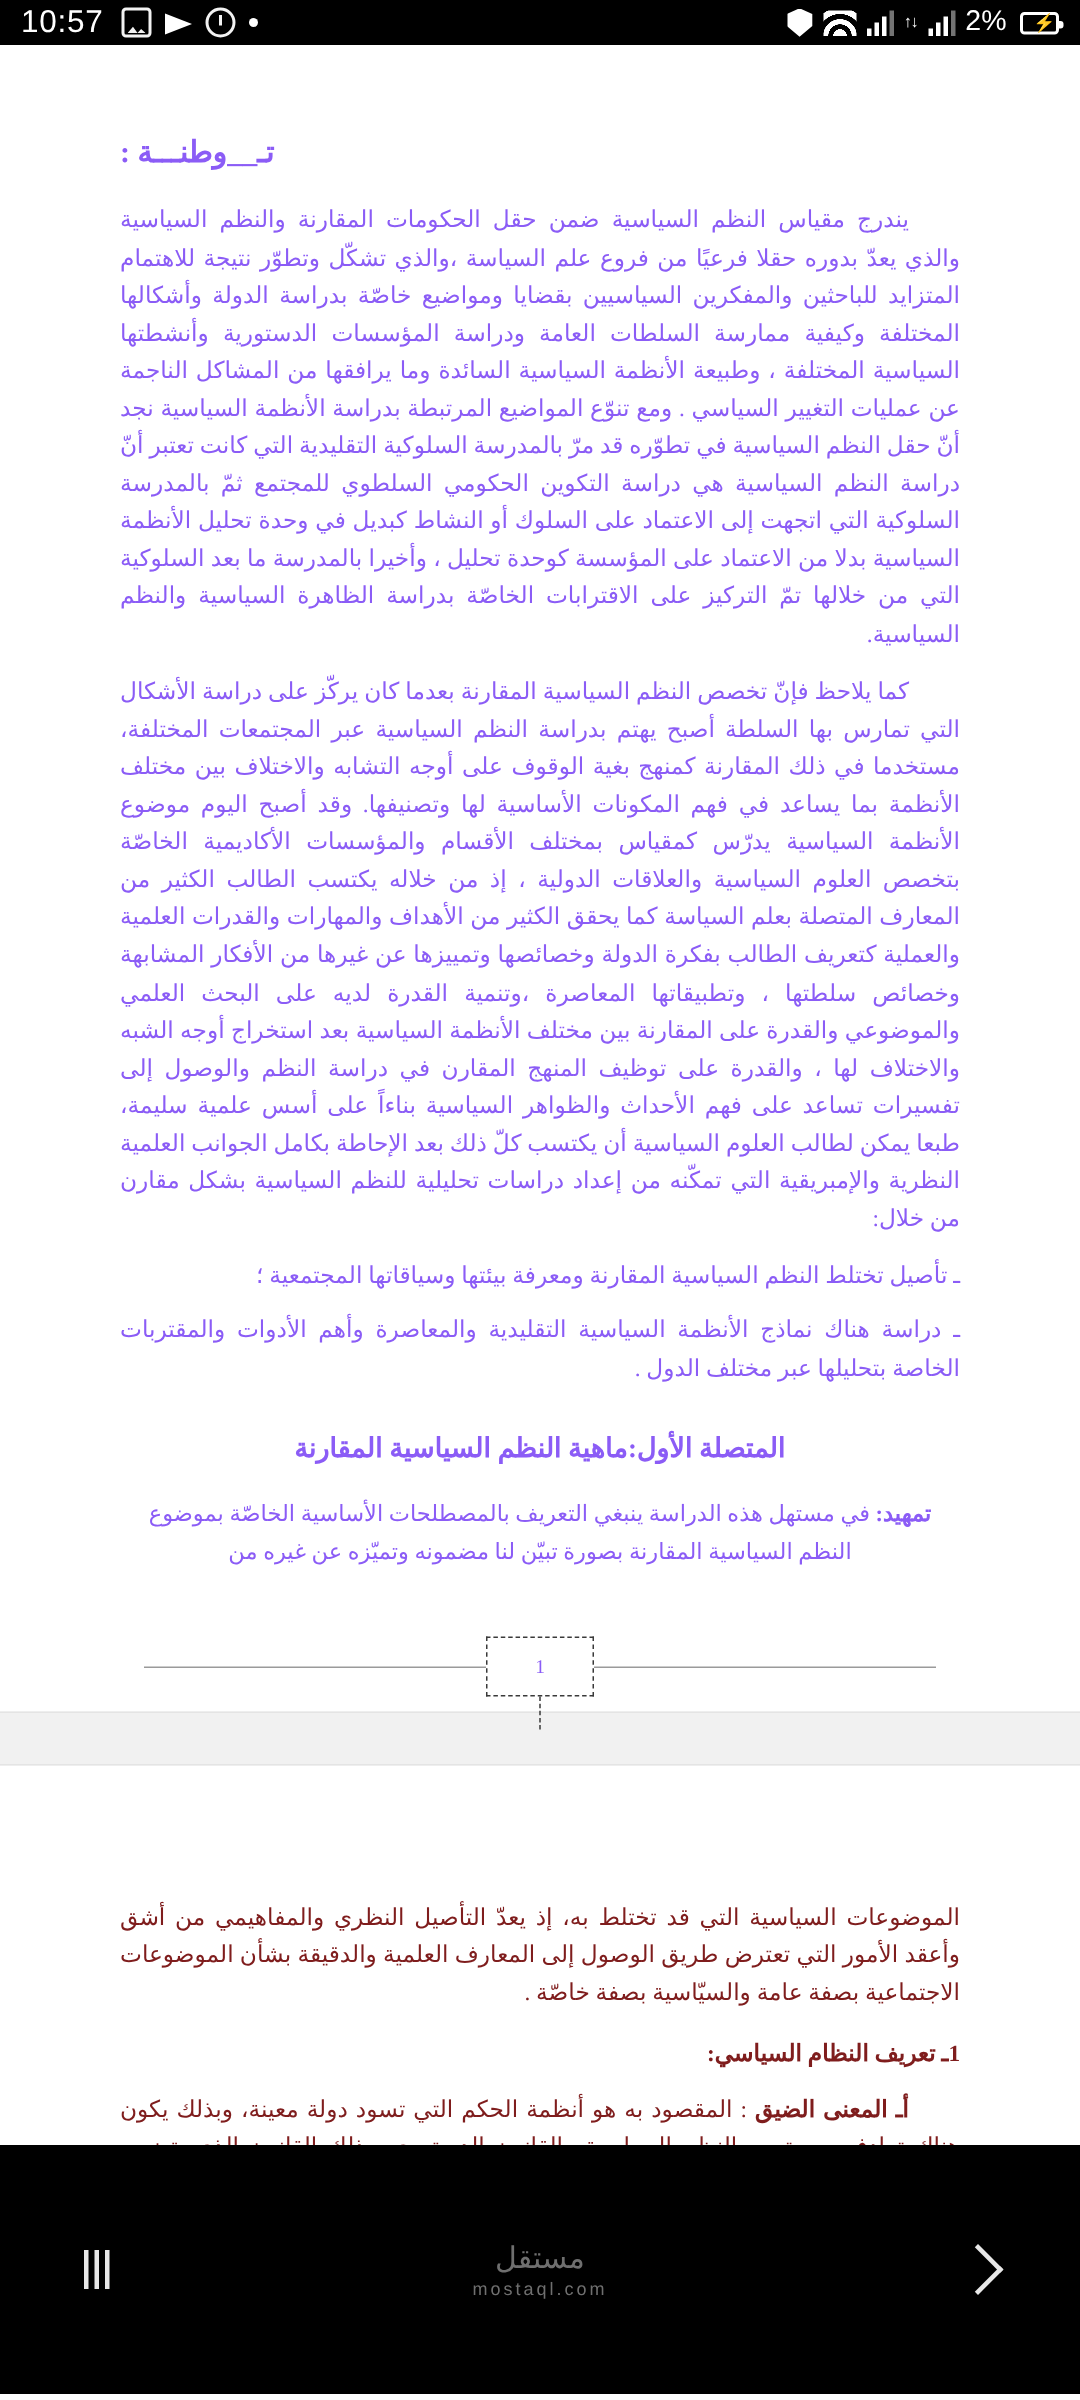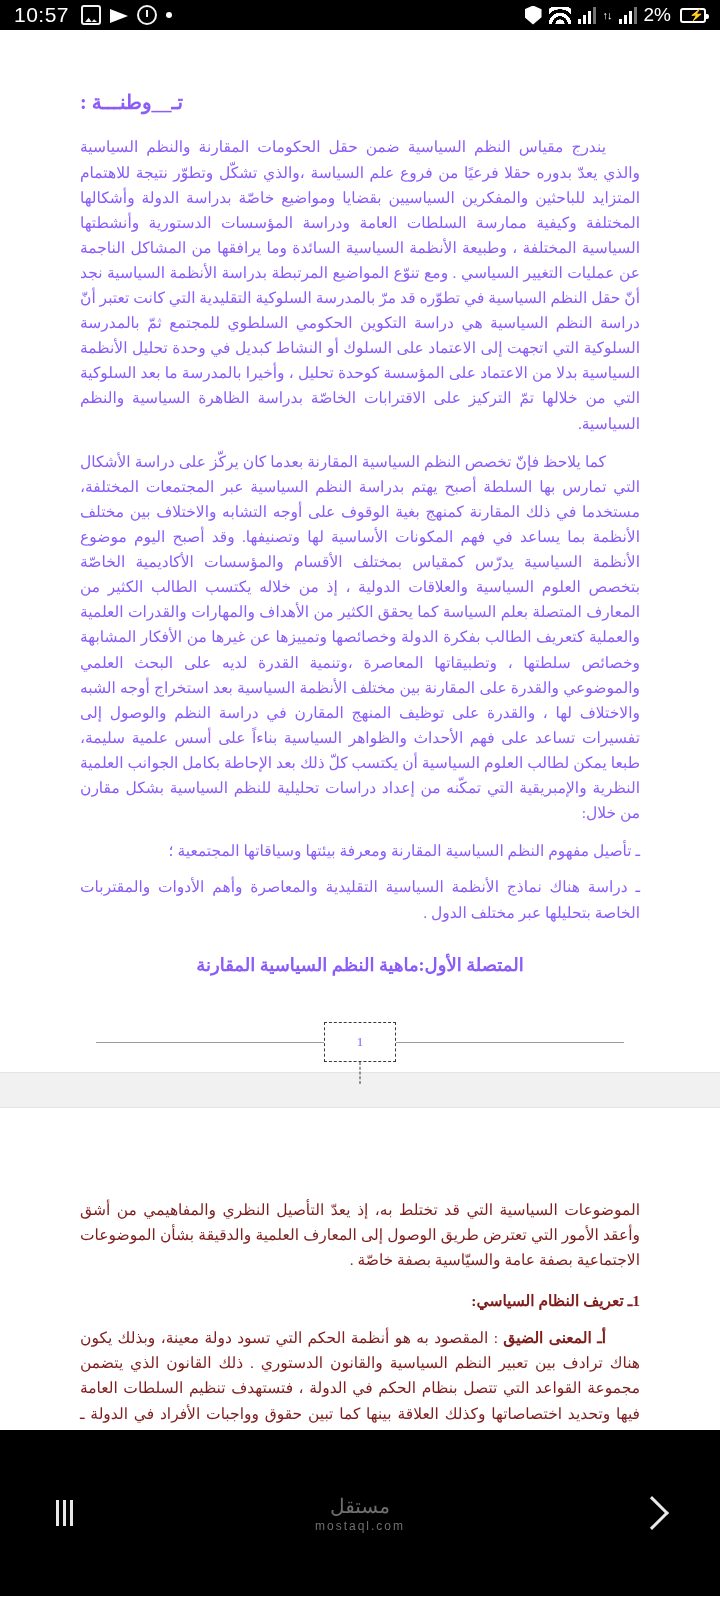--- a/index.html
+++ b/index.html
@@ -232,25 +232,28 @@
 </div>
 
 <div class="page">
 
   <div class="doc">
     <div class="heading-main">تـ__وطنـــة :</div>
 
     <p class="para indent">يندرج مقياس النظم السياسية ضمن حقل الحكومات المقارنة والنظم السياسية والذي يعدّ بدوره حقلا فرعيًا من فروع علم السياسة ،والذي تشكّل وتطوّر نتيجة للاهتمام المتزايد للباحثين والمفكرين السياسيين بقضايا ومواضيع خاصّة بدراسة الدولة وأشكالها المختلفة وكيفية ممارسة السلطات العامة ودراسة المؤسسات الدستورية وأنشطتها السياسية المختلفة ، وطبيعة الأنظمة السياسية السائدة وما يرافقها من المشاكل الناجمة عن عمليات التغيير السياسي . ومع تنوّع المواضيع المرتبطة بدراسة الأنظمة السياسية نجد أنّ حقل النظم السياسية في تطوّره قد مرّ بالمدرسة السلوكية التقليدية التي كانت تعتبر أنّ دراسة النظم السياسية هي دراسة التكوين الحكومي السلطوي للمجتمع ثمّ بالمدرسة السلوكية التي اتجهت إلى الاعتماد على السلوك أو النشاط كبديل في وحدة تحليل الأنظمة السياسية بدلا من الاعتماد على المؤسسة كوحدة تحليل ، وأخيرا بالمدرسة ما بعد السلوكية التي من خلالها تمّ التركيز على الاقترابات الخاصّة بدراسة الظاهرة السياسية والنظم السياسية.</p>
     <p class="para indent">كما يلاحظ فإنّ تخصص النظم السياسية المقارنة بعدما كان يركّز على دراسة الأشكال التي تمارس بها السلطة أصبح يهتم بدراسة النظم السياسية عبر المجتمعات المختلفة، مستخدما في ذلك المقارنة كمنهج بغية الوقوف على أوجه التشابه والاختلاف بين مختلف الأنظمة بما يساعد في فهم المكونات الأساسية لها وتصنيفها. وقد أصبح اليوم موضوع الأنظمة السياسية يدرّس كمقياس بمختلف الأقسام والمؤسسات الأكاديمية الخاصّة بتخصص العلوم السياسية والعلاقات الدولية ، إذ من خلاله يكتسب الطالب الكثير من المعارف المتصلة بعلم السياسة كما يحقق الكثير من الأهداف والمهارات والقدرات العلمية والعملية كتعريف الطالب بفكرة الدولة وخصائصها وتمييزها عن غيرها من الأفكار المشابهة وخصائص سلطتها ، وتطبيقاتها المعاصرة ،وتنمية القدرة لديه على البحث العلمي والموضوعي والقدرة على المقارنة بين مختلف الأنظمة السياسية بعد استخراج أوجه الشبه والاختلاف لها ، والقدرة على توظيف المنهج المقارن في دراسة النظم والوصول إلى تفسيرات تساعد على فهم الأحداث والظواهر السياسية بناءاً على أسس علمية سليمة، طبعا يمكن لطالب العلوم السياسية أن يكتسب كلّ ذلك بعد الإحاطة بكامل الجوانب العلمية النظرية والإمبريقية التي تمكّنه من إعداد دراسات تحليلية للنظم السياسية بشكل مقارن من خلال:</p>
 
-    <p class="bullet">ـ تأصيل مفهوم النظم السياسية المقارنة ومعرفة بيئتها وسياقاتها المجتمعية ؛</p>
+    <p class="bullet">ـ تأصيل تختلط النظم السياسية المقارنة ومعرفة بيئتها وسياقاتها المجتمعية ؛</p>
     <p class="bullet">ـ دراسة هناك نماذج الأنظمة السياسية التقليدية والمعاصرة وأهم الأدوات والمقتربات الخاصة بتحليلها عبر مختلف الدول .</p>
 
     <div class="section-title">المتصلة الأول:ماهية النظم السياسية المقارنة</div>
 
+    <div class="preface">
+      <b>تمهيد:</b><span> في مستهل هذه الدراسة ينبغي التعريف بالمصطلحات الأساسية الخاصّة بموضوع النظم السياسية المقارنة بصورة تبيّن لنا مضمونه وتميّزه عن غيره من</span>
+    </div>
 
     <div class="pagebreak">
       <div class="rule"></div>
       <div class="pagenum-box">1</div>
       <div class="pagenum-tail"></div>
     </div>
   </div>
 
   <div class="page-gap"></div>
 

